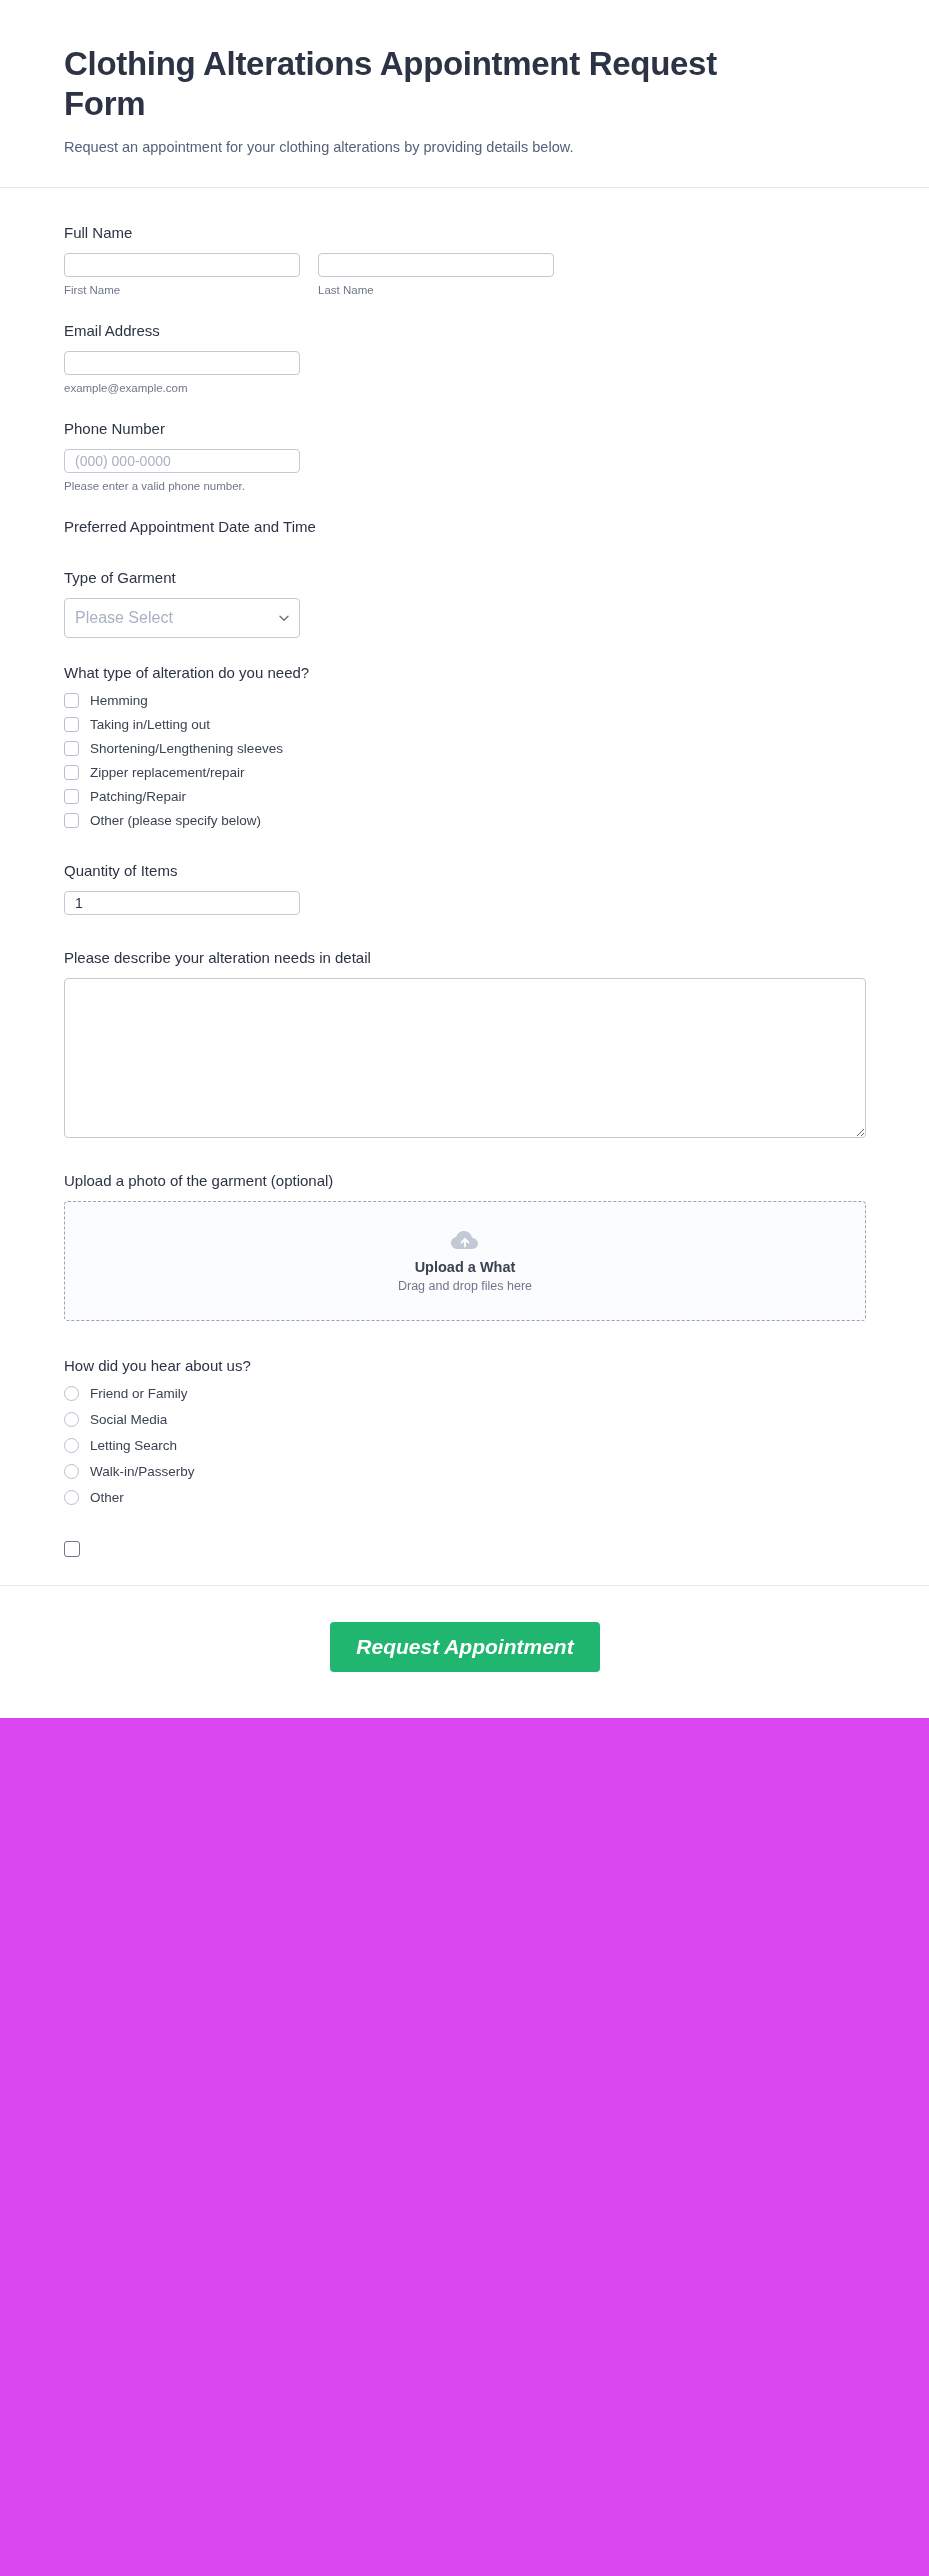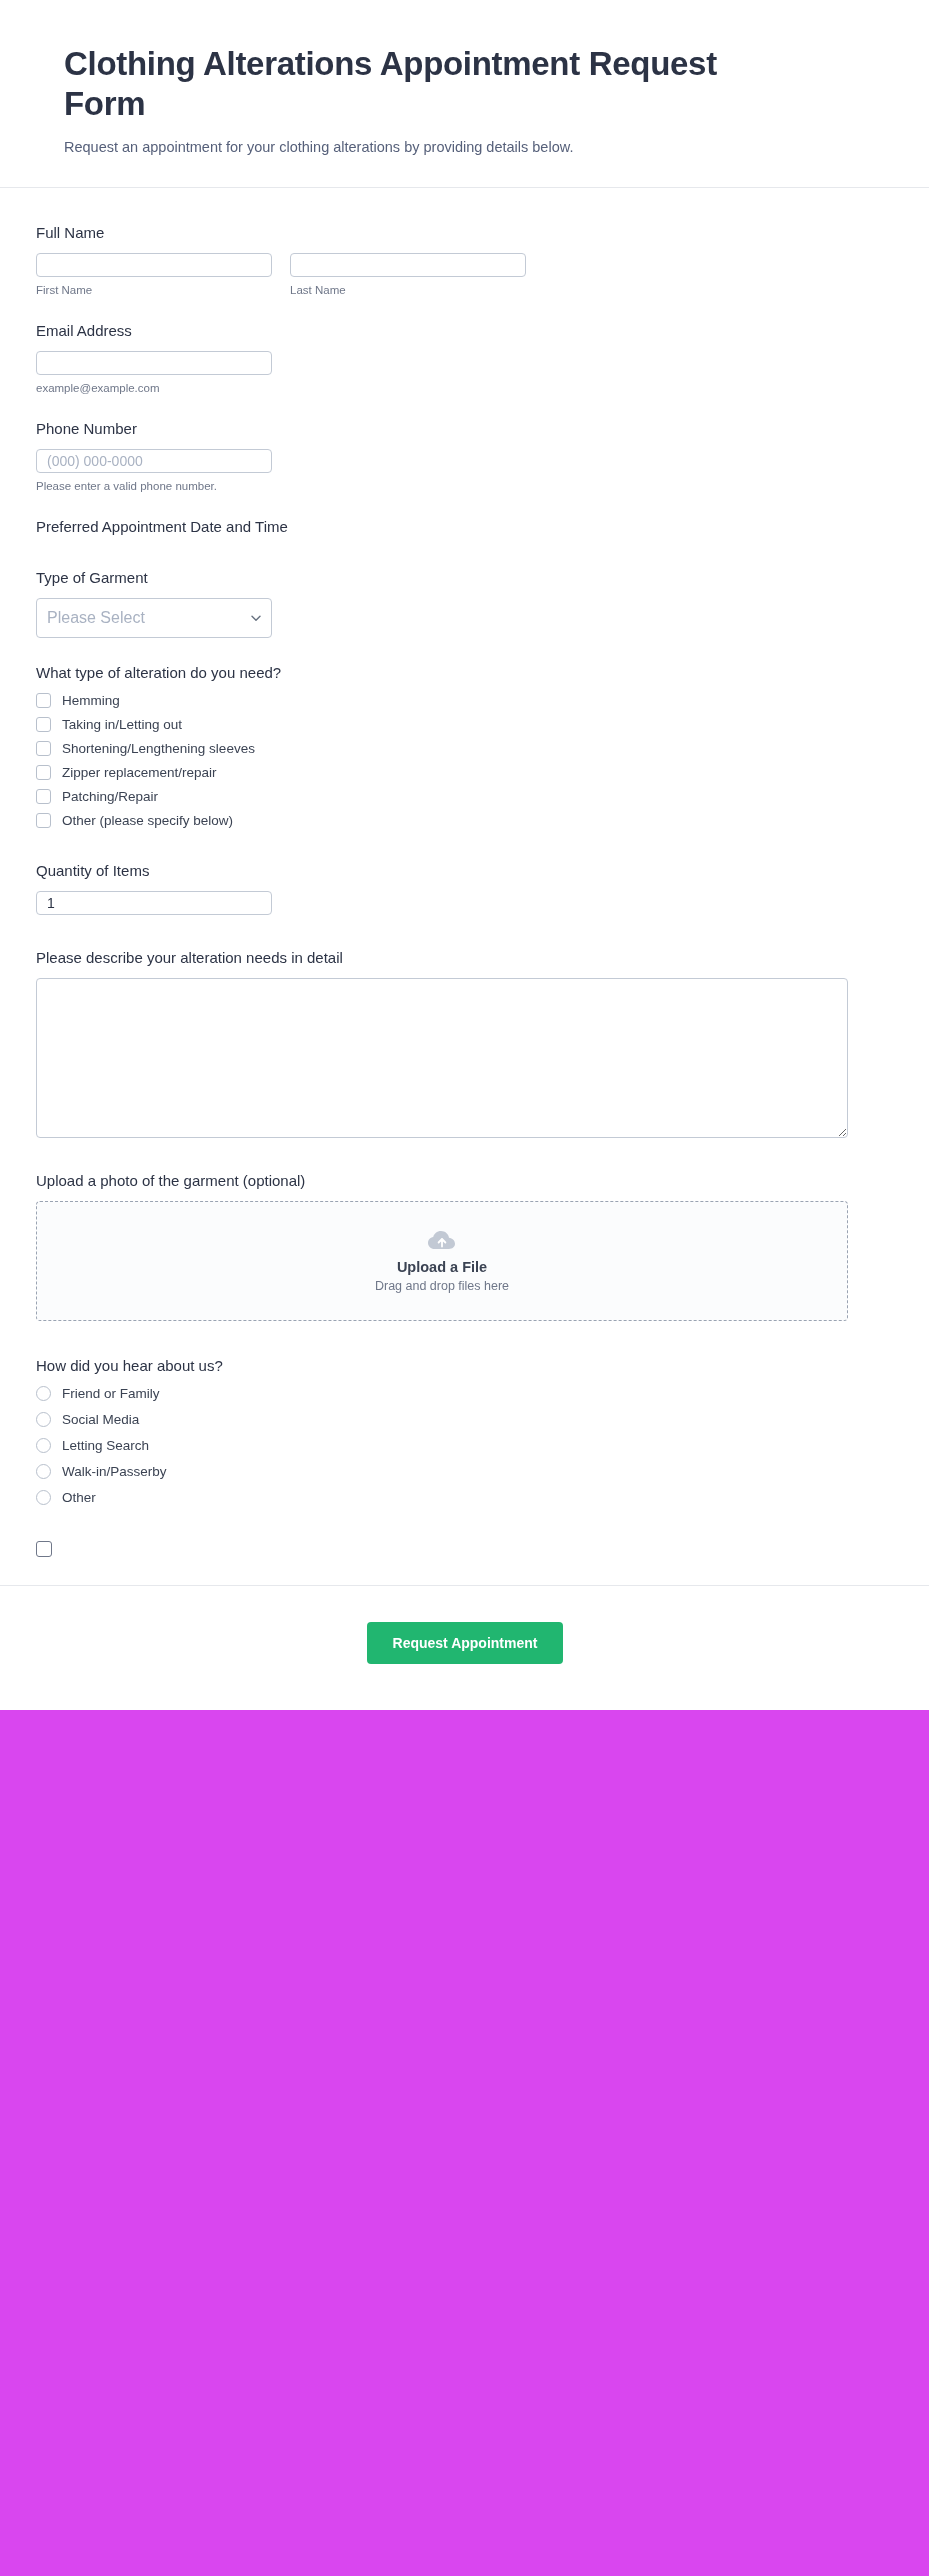--- a/index.html
+++ b/index.html
@@ -39,21 +39,21 @@
     letter-spacing: -0.3px;
   }
   .form-subtitle {
     font-size: 14.5px;
     color: #56607a;
     margin: 0;
     line-height: 1.4;
   }
   
   .form-body {
-    padding: 36px 64px 0 36px;
+    padding: 36px 64px 0 64px;
   }
   .field {
     margin-bottom: 26px;
   }
   .field-label {
     display: block;
     font-size: 15px;
     color: #2c3345;
     margin-bottom: 12px;
     font-weight: normal;
@@ -215,25 +215,26 @@
     border-top: 1px solid #e6e8ec;
     padding: 36px 0 46px 0;
     text-align: center;
     margin-top: 10px;
   }
   .submit-btn {
     background: #21b670;
     color: #fff;
     border: none;
     border-radius: 4px;
-    font-size: 14px;
+    font-size: 21px;
     font-weight: bold;
     padding: 13px 26px;
     cursor: pointer;
     font-family: "Liberation Sans", sans-serif;
+    font-style: italic;
   }
 </style>
 </head>
 <body>
 
 <div class="page">
   <div class="form-wrap">
 
     <div class="form-header">
       <h1 class="form-title">Clothing Alterations Appointment Request Form</h1>
@@ -334,21 +335,21 @@
 
       <div class="field" style="margin-top:34px;">
         <span class="field-label">Upload a photo of the garment (optional)</span>
         <div class="upload-box">
           <span class="upload-icon">
             <svg width="30" height="24" viewBox="0 0 30 24">
               <path d="M7.5 20 C3.9 20 1 17.3 1 14 C1 11 3.2 8.6 6.2 8.1 C6.9 4.6 10.1 2 14 2 C18.1 2 21.5 4.9 22 8.7 C25.4 9 28 11.6 28 14.8 C28 18 25.2 20 22 20 Z" fill="#c2c9d4"></path>
               <path d="M15 17.5 L15 10.5 M15 10 L11.6 13.5 M15 10 L18.4 13.5" fill="none" stroke="#ffffff" stroke-width="1.8" stroke-linecap="round" stroke-linejoin="round"></path>
             </svg>
           </span>
-          <div class="upload-title">Upload a File</div>
+          <div class="upload-title">Upload a What</div>
           <div class="upload-sub">Drag and drop files here</div>
         </div>
       </div>
 
       <div class="field" style="margin-top:36px;">
         <span class="field-label">How did you hear about us?</span>
         <div class="opt-list">
           <div class="opt-row" style="margin-bottom:11px;">
             <span class="rd-box"></span>
             <span class="opt-label">Friend or Family</span>

